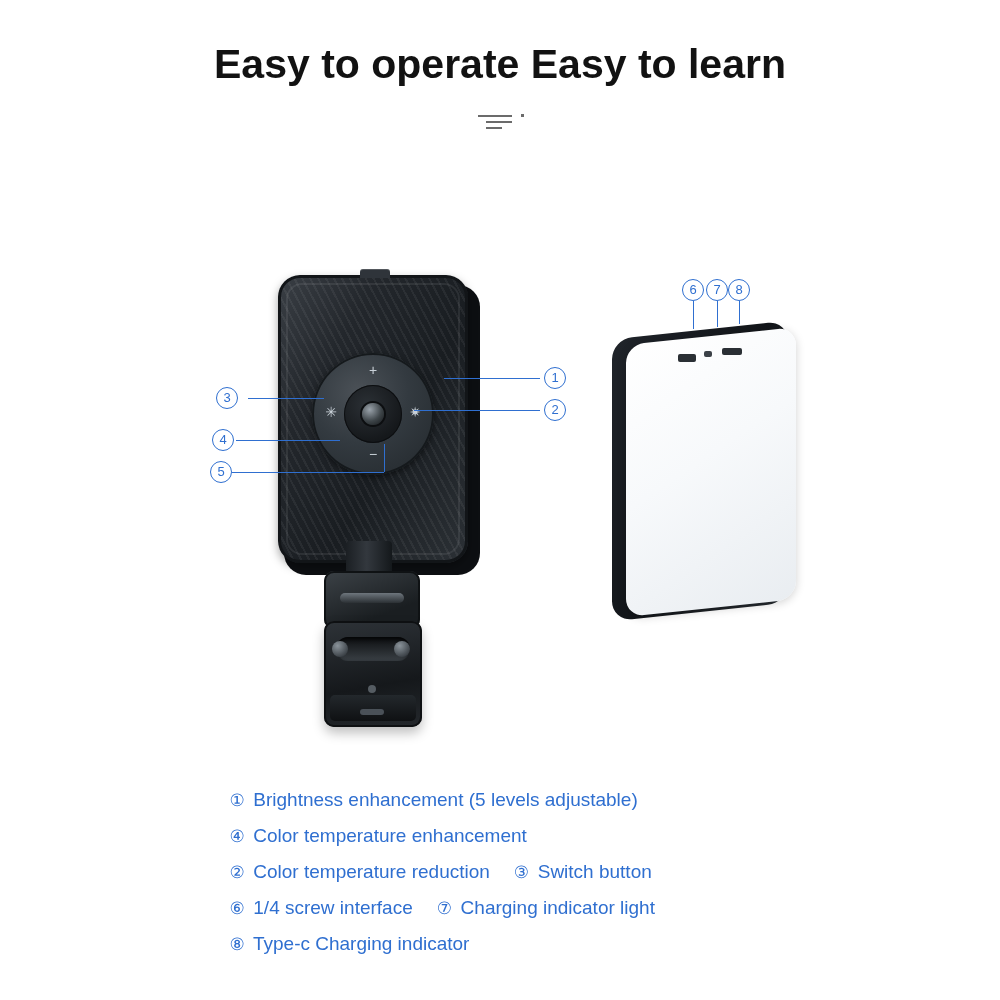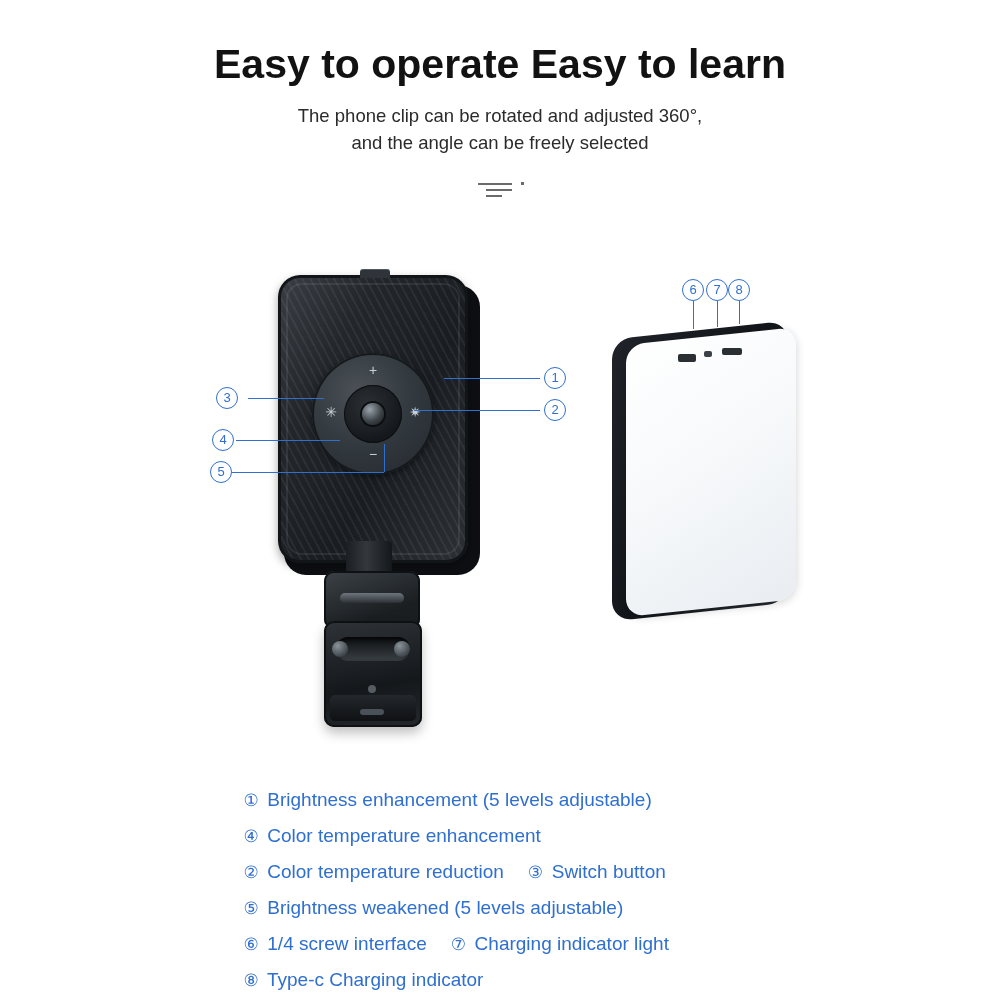--- a/index.html
+++ b/index.html
@@ -276,21 +276,21 @@
   .lead {
     position: absolute;
     background: #2f6fd0;
     height: 1.2px;
   }
   .lead.v { width: 1.2px; height: auto; }
 
   
   .legend {
     position: absolute;
-    left: 240px;
+    left: 226px;
     top: 782px;
     width: 740px;
     color: #2f6fd0;
     font-size: 19px;
     line-height: 35px;
   }
   .legend .row { white-space: nowrap; }
   .legend .num {
     display: inline-block;
     width: 22px;
@@ -299,24 +299,20 @@
   }
   .legend .gap { display: inline-block; width: 10px; }
 </style>
 </head>
 <body>
 
 <div class="page">
 
   <div class="header">
     <div class="title">Easy to operate Easy to learn</div>
-    <div class="subtitle">
-      <div>The phone clip can be rotated and adjusted 360°,</div>
-      <div>and the angle can be freely selected</div>
-    </div>
     <div class="divider-glyph">
       <i class="l1"></i>
         <i class="l2"></i>
         <i class="l3"></i>
         <span class="dot"></span>
     </div>
   </div>
 
   <div class="stage">
 
@@ -395,24 +391,20 @@
       <span>Color temperature enhancement</span>
     </div>
     <div class="row">
       <span class="num">②</span>
       <span>Color temperature reduction</span>
       <span class="gap"></span>
       <span class="num">③</span>
       <span>Switch button</span>
     </div>
     <div class="row">
-      <span class="num">⑤</span>
-      <span>Brightness weakened (5 levels adjustable)</span>
-    </div>
-    <div class="row">
       <span class="num">⑥</span>
       <span>1/4 screw interface</span>
       <span class="gap"></span>
       <span class="num">⑦</span>
       <span>Charging indicator light</span>
     </div>
     <div class="row">
       <span class="num">⑧</span>
       <span>Type-c Charging indicator</span>
     </div>

